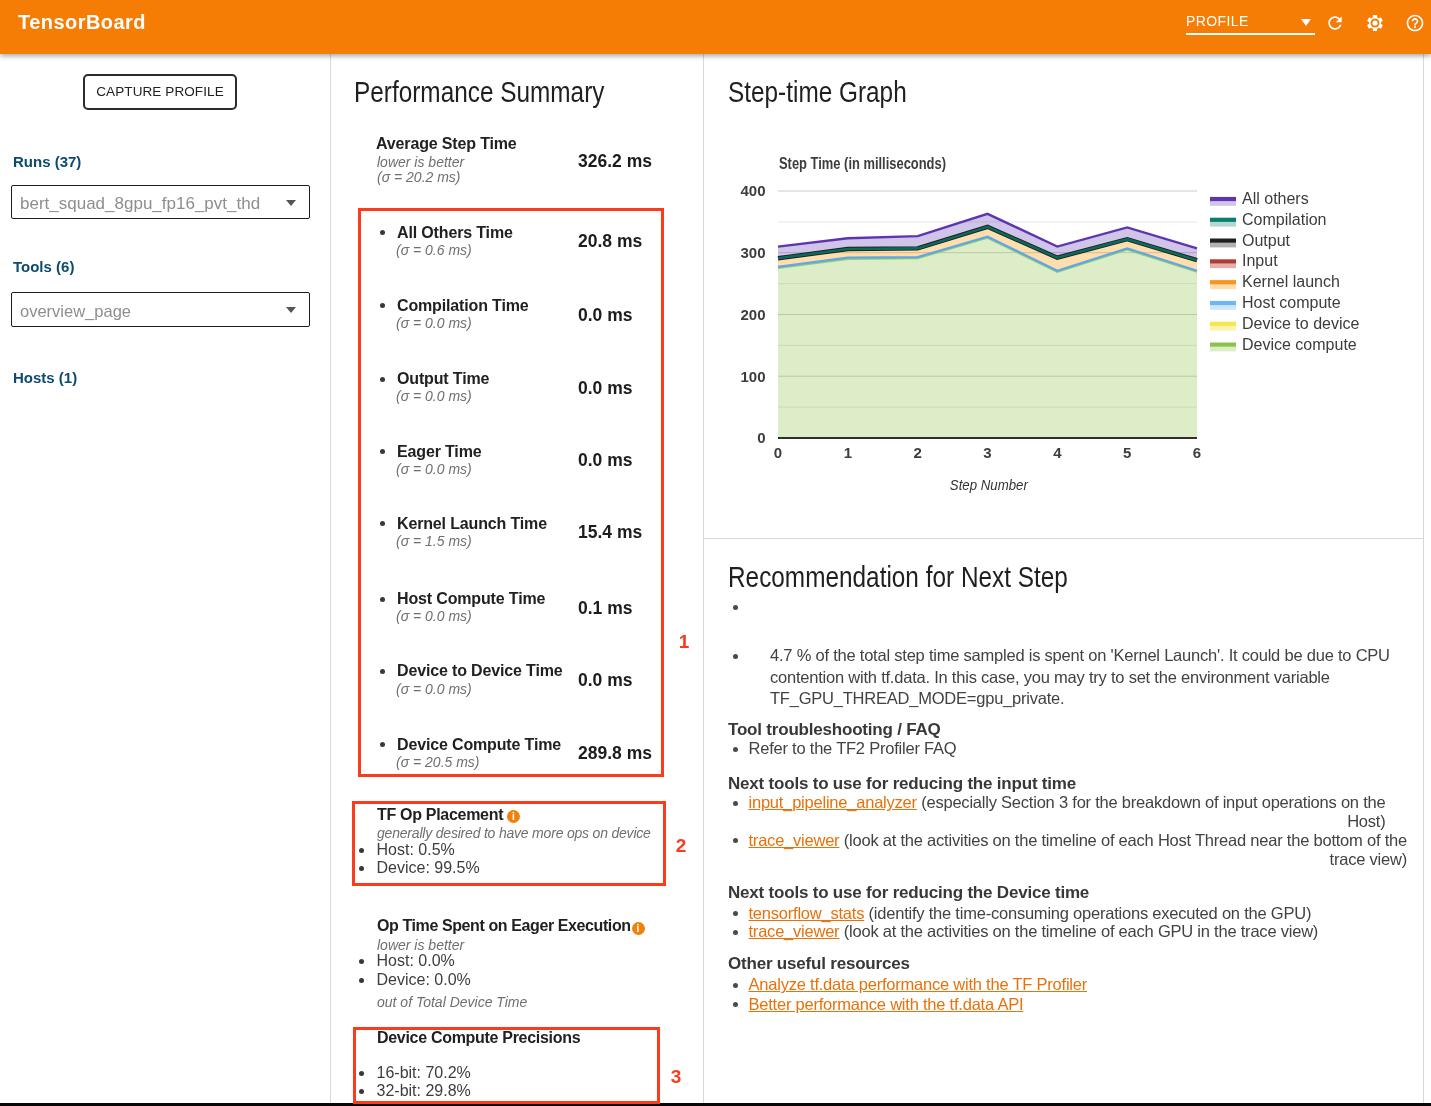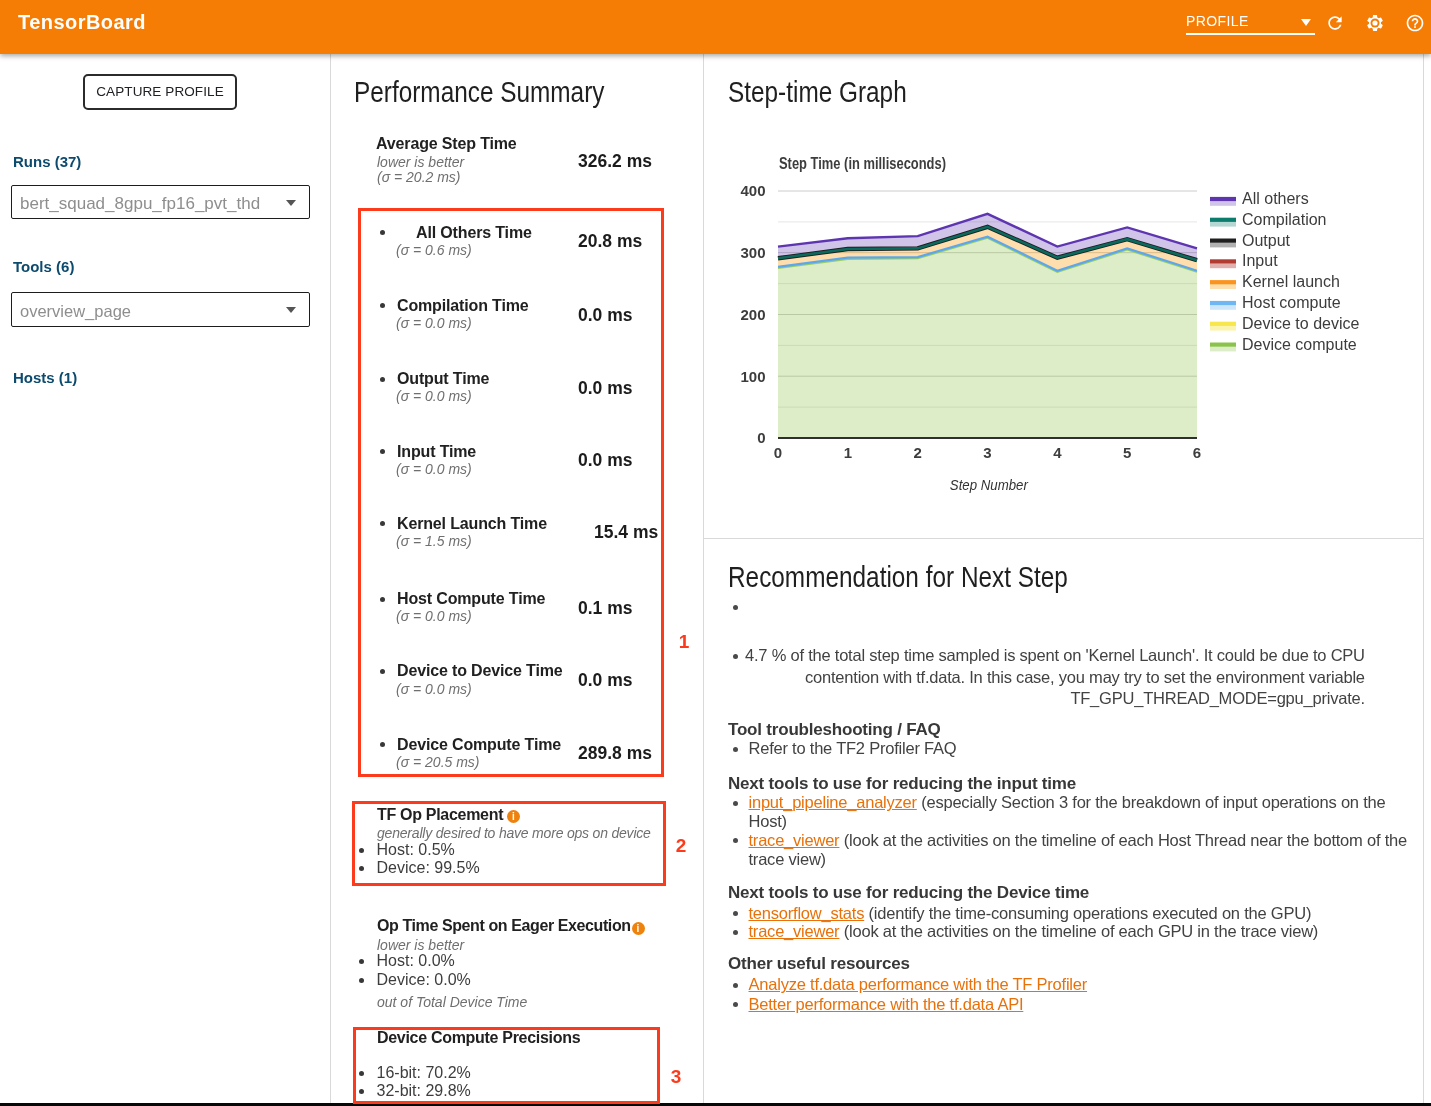--- a/index.html
+++ b/index.html
@@ -47,21 +47,21 @@
 .redbox { position:absolute; border:3.5px solid #fb3b1c; }
 .rednum { position:absolute; width:20px; text-align:center; font-size:19px; line-height:19px;
   font-weight:700; color:#fb3b1c; }
 .ili { position:absolute; font-size:16px; line-height:16px; color:#3d3d3d; white-space:nowrap; }
 .info { position:absolute; width:13px; height:13px; border-radius:50%; background:#ef820d;
   color:#fff; font-size:10px; font-weight:700; text-align:center; line-height:13.5px; font-style:normal; }
 
 .rtext { position:absolute; font-size:16.5px; line-height:21.5px; color:#424242; letter-spacing:-0.22px; white-space:nowrap; }
 .rhead { position:absolute; font-size:17px; line-height:18px; color:#383838; font-weight:700;
   letter-spacing:-0.2px; white-space:nowrap; }
-.rli { position:absolute; font-size:16.5px; line-height:19px; color:#424242; letter-spacing:-0.22px; white-space:nowrap; }
+.rli { position:absolute; font-size:16.5px; line-height:19px; color:#424242; letter-spacing:-0.22px; white-space:nowrap;text-align:right; }
 a.lnk { color:#e8710a; text-decoration:underline; }
 </style>
 </head>
 <body>
 <div id="page">
 
   <div class="vline" style="left:330px; top:54px; height:1052px;"></div>
   <div class="vline" style="left:703px; top:54px; height:1049px;"></div>
   <div class="vline" style="left:1423px; top:54px; height:1049px;"></div>
   <div class="hline" style="left:704px; top:538px; width:719px;"></div>
@@ -105,43 +105,43 @@
   <div class="mval" style="top:152.1px;">326.2 ms</div>
 
   <div class="redbox" style="left:358px; top:208px; width:305.5px; height:569px;"></div>
   <div class="rednum" style="left:674px; top:632.4px;">1</div>
   <div class="redbox" style="left:352.3px; top:800.9px; width:314.1px; height:84.9px;"></div>
   <div class="rednum" style="left:671px; top:835.5px;">2</div>
   <div class="redbox" style="left:352.6px; top:1026.5px; width:307.4px; height:77.1px;"></div>
   <div class="rednum" style="left:666px; top:1066.9px;">3</div>
 
   <div class="mdot" style="left:380.2px; top:230.1px;"></div>
-  <div class="mname" style="left:397px; top:223.6px;margin-left:19px;">All Others Time</div>
+  <div class="mname" style="left:397px; top:223.6px;">All Others Time</div>
   <div class="msig" style="left:396px; top:242.8px;">(σ = 0.6 ms)</div>
   <div class="mval" style="top:232.2px;">20.8 ms</div>
 
   <div class="mdot" style="left:380.2px; top:303.4px;"></div>
   <div class="mname" style="left:397px; top:296.9px;">Compilation Time</div>
   <div class="msig" style="left:396px; top:316.1px;">(σ = 0.0 ms)</div>
   <div class="mval" style="top:305.5px;">0.0 ms</div>
 
   <div class="mdot" style="left:380.2px; top:376.6px;"></div>
   <div class="mname" style="left:397px; top:370.1px;">Output Time</div>
   <div class="msig" style="left:396px; top:389.3px;">(σ = 0.0 ms)</div>
   <div class="mval" style="top:378.7px;">0.0 ms</div>
 
   <div class="mdot" style="left:380.2px; top:449.0px;"></div>
-  <div class="mname" style="left:397px; top:442.5px;">Input Time</div>
+  <div class="mname" style="left:397px; top:442.5px;">Eager Time</div>
   <div class="msig" style="left:396px; top:461.7px;">(σ = 0.0 ms)</div>
   <div class="mval" style="top:451.1px;">0.0 ms</div>
 
   <div class="mdot" style="left:380.2px; top:521.3px;"></div>
   <div class="mname" style="left:397px; top:514.8px;">Kernel Launch Time</div>
   <div class="msig" style="left:396px; top:534px;">(σ = 1.5 ms)</div>
-  <div class="mval" style="top:523.4px;margin-left:16px;">15.4 ms</div>
+  <div class="mval" style="top:523.4px;">15.4 ms</div>
 
   <div class="mdot" style="left:380.2px; top:596.6px;"></div>
   <div class="mname" style="left:397px; top:590.1px;">Host Compute Time</div>
   <div class="msig" style="left:396px; top:609.3px;">(σ = 0.0 ms)</div>
   <div class="mval" style="top:598.7px;">0.1 ms</div>
 
   <div class="mdot" style="left:380.2px; top:668.9px;"></div>
   <div class="mname" style="left:397px; top:662.4px;">Device to Device Time</div>
   <div class="msig" style="left:396px; top:681.6px;">(σ = 0.0 ms)</div>
   <div class="mval" style="top:671px;">0.0 ms</div>
@@ -172,21 +172,21 @@
   <div class="mdot" style="left:358.5px; top:1070.9px;"></div>
   <div class="ili" style="left:376.5px; top:1064.9px;">16-bit: 70.2%</div>
   <div class="mdot" style="left:358.5px; top:1089.3px;"></div>
   <div class="ili" style="left:376.5px; top:1083.3px;">32-bit: 29.8%</div>
 
   <div class="h2" style="left:728px; top:77.5px;">Step-time Graph</div>
   <div class="h2" style="left:728px; top:562.5px;">Recommendation for Next Step</div>
 
   <div class="rb" style="left:733px; top:605.2px;"></div>
   <div class="rb" style="left:733px; top:653.9px;"></div>
-  <div class="rtext" style="left:745px; top:645.3px;text-align:right;">4.7 % of the total step time sampled is spent on 'Kernel Launch'. It could be due to CPU<br>contention with tf.data. In this case, you may try to set the environment variable<br>TF_GPU_THREAD_MODE=gpu_private.</div>
+  <div class="rtext" style="left:770px; top:645.3px;">4.7 % of the total step time sampled is spent on 'Kernel Launch'. It could be due to CPU<br>contention with tf.data. In this case, you may try to set the environment variable<br>TF_GPU_THREAD_MODE=gpu_private.</div>
 
   <div class="rhead" style="left:728px; top:721.2px;">Tool troubleshooting / FAQ</div>
   <div class="rb" style="left:733px; top:746.5px;"></div>
   <div class="rli" style="left:748.5px; top:739.1px;">Refer to the TF2 Profiler FAQ</div>
 
   <div class="rhead" style="left:728px; top:774.5px;">Next tools to use for reducing the input time</div>
   <div class="rb" style="left:733px; top:800.8px;"></div>
   <div class="rli" style="left:748.5px; top:793.4px; line-height:18.9px;"><a class="lnk">input_pipeline_analyzer</a> (especially Section 3 for the breakdown of input operations on the<br>Host)</div>
   <div class="rb" style="left:733px; top:838.2px;"></div>
   <div class="rli" style="left:748.5px; top:830.9px; line-height:18.9px;"><a class="lnk">trace_viewer</a> (look at the activities on the timeline of each Host Thread near the bottom of the<br>trace view)</div>

